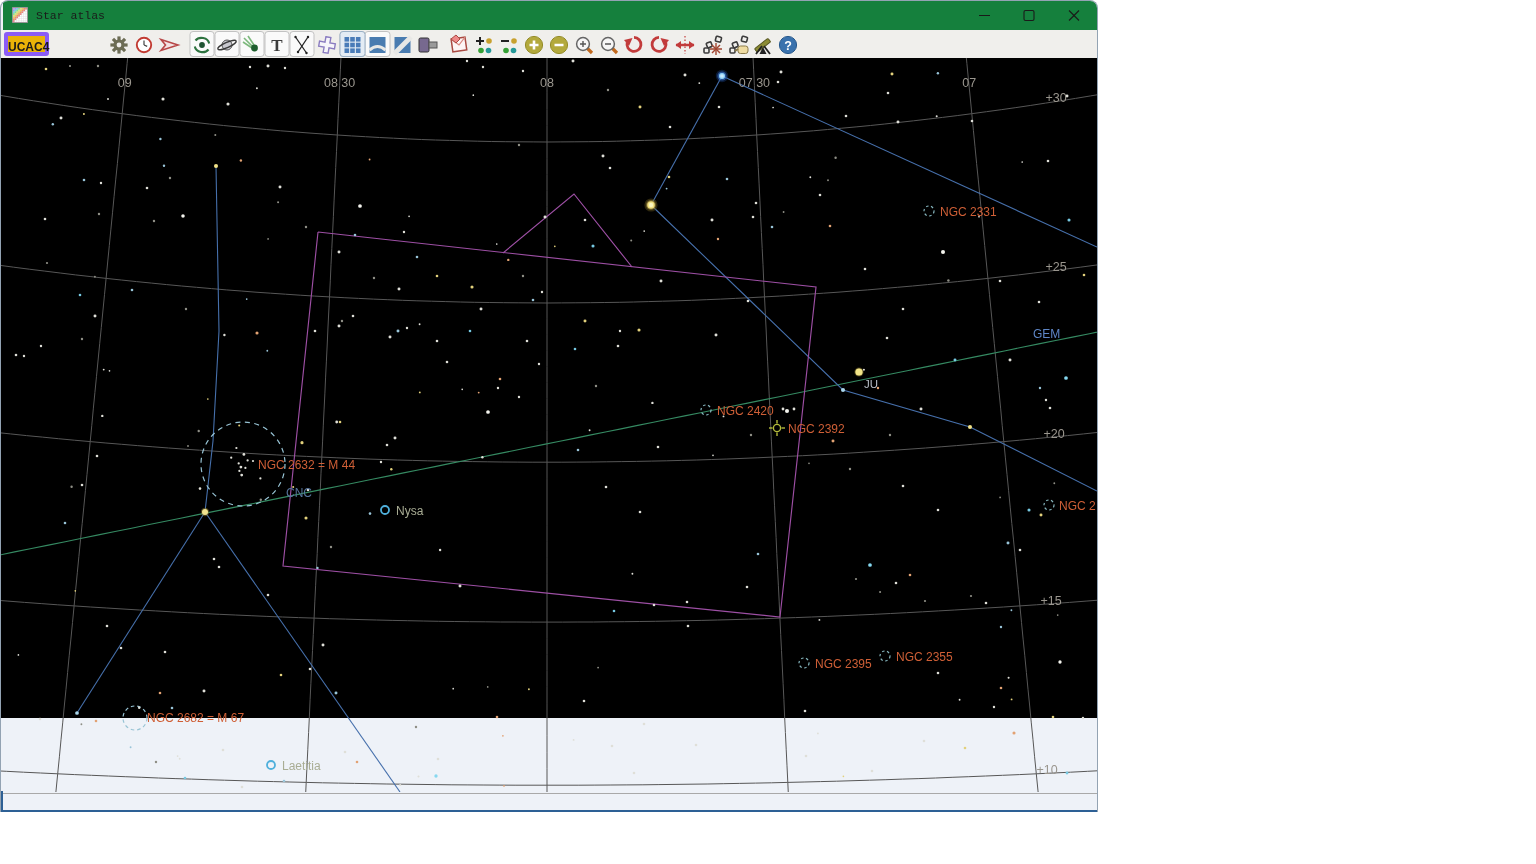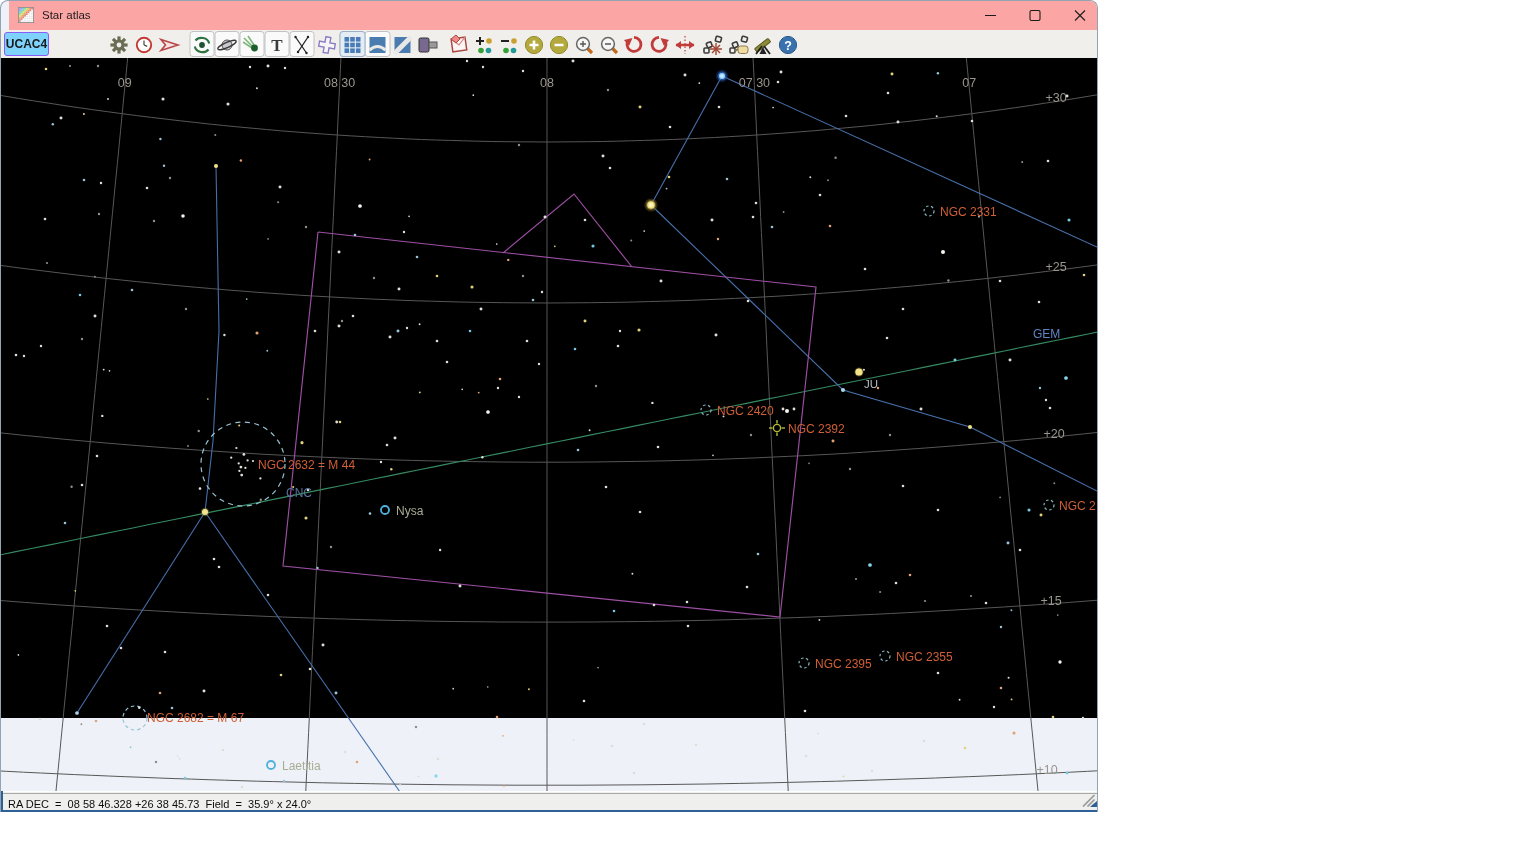--- a/index.html
+++ b/index.html
@@ -1,25 +1,25 @@
 <!DOCTYPE html>
 <html><head><meta charset="utf-8"><title>Star atlas</title>
 <style>
 * { margin:0; padding:0; box-sizing:border-box; }
 html,body { width:1536px; height:864px; background:#ffffff; overflow:hidden;
   font-family:"Liberation Sans", sans-serif; }
 .win { position:absolute; left:0; top:0; width:1098px; height:812px;
   border:1px solid #93a3b3; border-bottom:none; border-radius:8px 8px 0 0; background:#eef2f8; overflow:hidden; }
-.titlebar { position:absolute; left:8px; top:0; width:100%; height:29px; background:#fca5a5; }
+.titlebar { position:absolute; left:2px; top:0; width:100%; height:29px; background:#15803d;font-family:Liberation Mono, monospace; }
 .titlebar .ticon { position:absolute; left:9px; top:6px; }
 .titlebar .ttext { position:absolute; left:33px; top:8px; font-size:11.5px; color:#1b1b1b; }
 .winbtns { position:absolute; right:0; top:0; }
 .toolbar { position:absolute; left:0; top:29px; width:100%; height:28px; background:#f0efec; }
-.ucac { position:absolute; left:3px; top:2px; width:45px; height:24px; background:#7dd3fc;
-  border:1px solid #8b5cf6; border-radius:3px; font-size:12px; font-weight:bold; color:#1a1a1a;
+.ucac { position:absolute; left:3px; top:2px; width:45px; height:24px; background:#eab308;
+  border:4px solid #8b5cf6; border-radius:3px; font-size:12px; font-weight:bold; color:#1a1a1a;
   text-align:center; line-height:22px; }
 .tbicons { position:absolute; left:0; top:-1px; }
 .chart { position:absolute; left:0px; top:57px; width:1096px; height:660px; background:#000; }
 .status { position:absolute; left:0; top:790px; width:1096px; height:20px; background:#efefee;
   border-top:1px solid #ffffff; }
 .sline { position:absolute; left:0; top:792px; width:1096px; height:1px; background:#a9a9a9; }
 .status .stext { position:absolute; left:7px; top:6px; font-size:11px; color:#0c0c0c; white-space:pre; }
 .grip { position:absolute; right:0; bottom:0; }
 .bband { position:absolute; left:0; top:808.8px; width:1097px; height:2.5px; background:#2d6095; }
 .lacc { position:absolute; left:0; top:790px; width:1.5px; height:22px; background:#2d6095; }
@@ -673,26 +673,15 @@
 <text x="146.0" y="663.5" fill="#cf5f36" font-size="12px" text-anchor="start">NGC 2682 = M 67</text>
 <text x="814.0" y="609.5" fill="#cf5f36" font-size="12px" text-anchor="start">NGC 2395</text>
 <text x="895.0" y="603.0" fill="#cf5f36" font-size="12px" text-anchor="start">NGC 2355</text>
 <text x="1058.0" y="451.5" fill="#cf5f36" font-size="12px" text-anchor="start">NGC 2</text>
 <text x="285.0" y="438.5" fill="#56749c" font-size="12px" text-anchor="start">CNC</text>
 <text x="1032.0" y="279.5" fill="#5e86c6" font-size="12px" text-anchor="start">GEM</text>
 <text x="863.0" y="329.5" fill="#b9bfc9" font-size="11.5px" text-anchor="start">JU</text>
 <text x="395.0" y="456.5" fill="#a9ad94" font-size="12px" text-anchor="start">Nysa</text>
 <text x="281.0" y="711.5" fill="#a9ad94" font-size="12px" text-anchor="start">Laetitia</text>
       </svg></div>
-  <div class="status">
-    <span class="stext">RA DEC&nbsp; =&nbsp; 08 58 46.328 +26 38 45.73&nbsp; Field&nbsp; =&nbsp; 35.9° x 24.0°</span>
-    <span class="grip"><svg width="20" height="20" viewBox="0 0 20 20">
-          <g stroke="#9a9a9a" stroke-width="1.7" fill="none">
-            <line x1="6" y1="19.5" x2="17.5" y2="8"></line>
-            <line x1="10.5" y1="19.5" x2="17.5" y2="12.5"></line>
-            <line x1="15" y1="19.5" x2="17.5" y2="17"></line>
-          </g>
-          <path d="M 20,14 L 20,20 L 13,20 Z" fill="#2d6095"></path>
-        </svg></span>
-  </div>
   <div class="sline"></div>
   <div class="bband"></div>
   <div class="lacc"></div>
 </div>
 </body></html>

